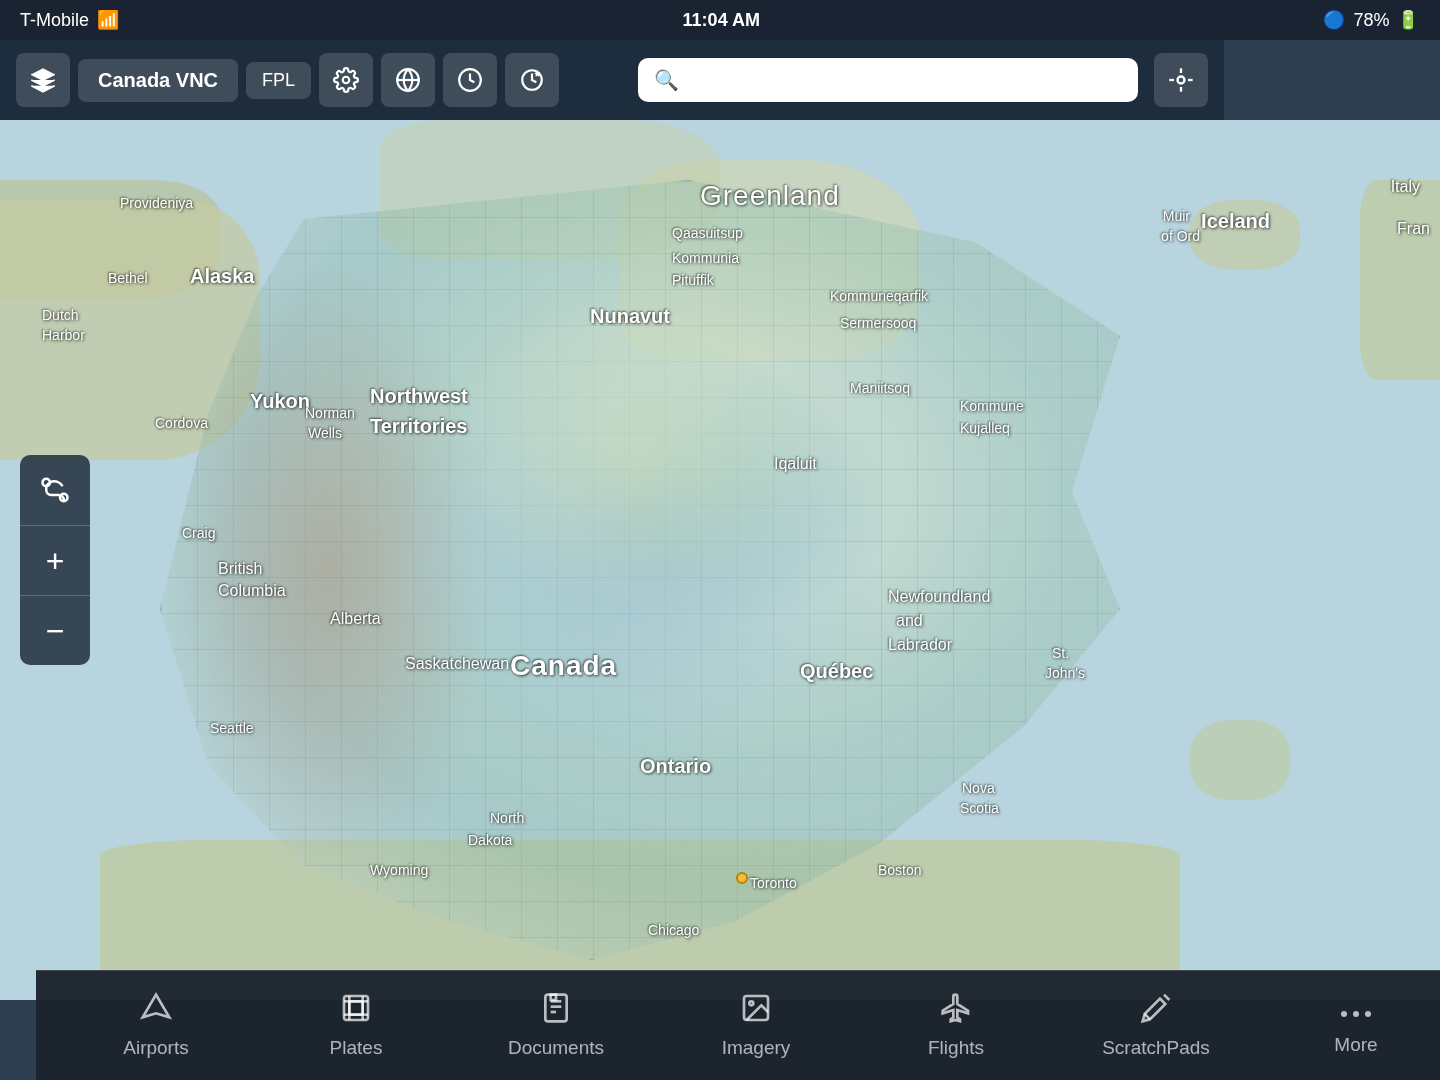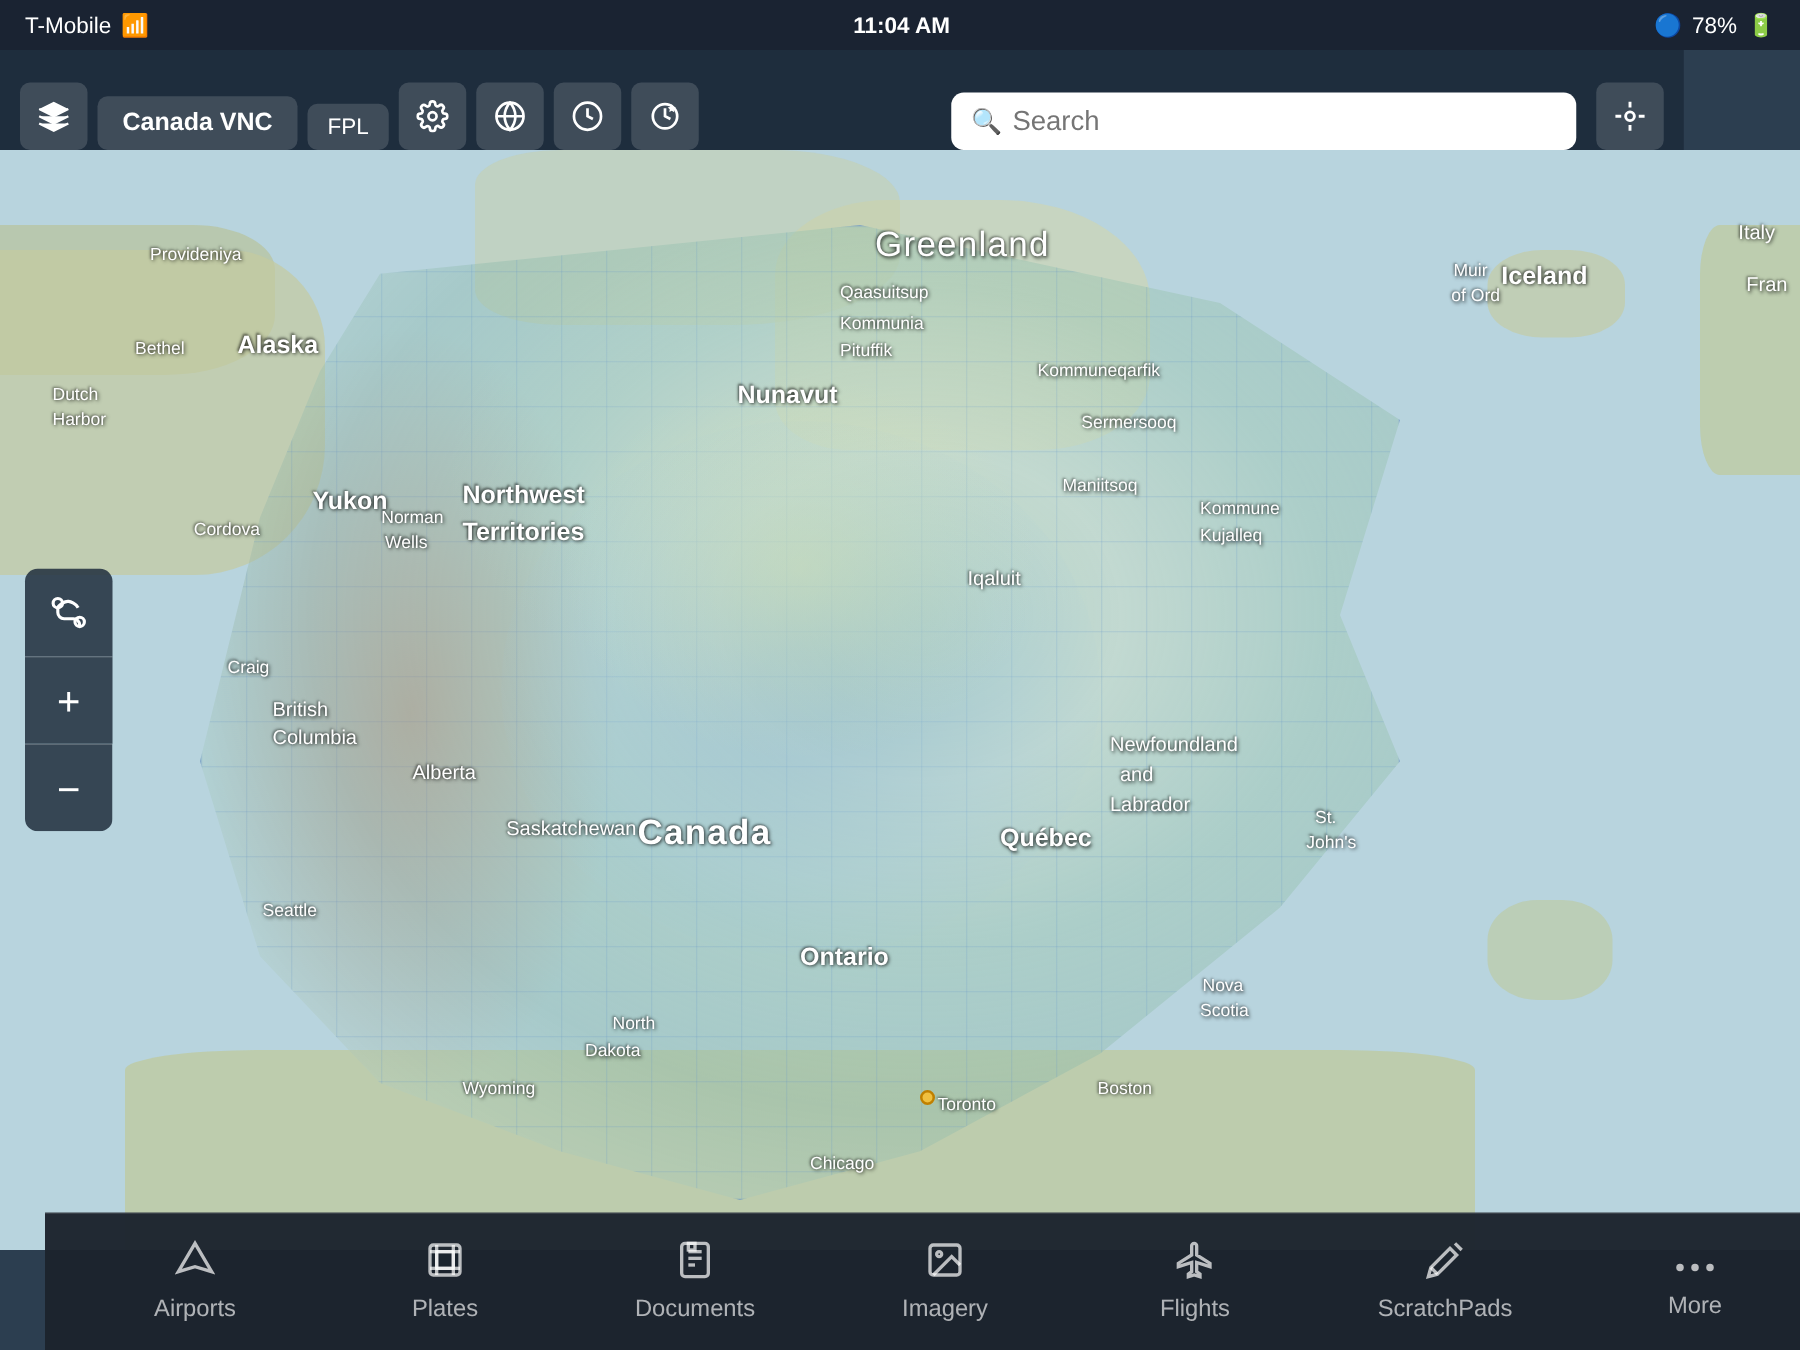--- a/index.html
+++ b/index.html
@@ -11,23 +11,23 @@
       background: #1a2332;
       display: flex; align-items: center; justify-content: space-between;
       padding: 0 20px; z-index: 100; color: white; font-size: 18px; font-weight: 500;
     }
     #status-left { display: flex; align-items: center; gap: 8px; }
     #status-center { font-weight: 600; }
     #status-right { display: flex; align-items: center; gap: 8px; }
 
     
     #toolbar {
-      position: absolute; top: 40px; left: 0; width: 1347px; height: 80px;
+      position: absolute; top: 40px; left: 0; width: 1224px; height: 80px;
       background: #1e2d3d;
-      display: flex; align-items: flex-end; padding: 0 16px; gap: 8px; z-index: 100;
+      display: flex; align-items: center; padding: 0 16px; gap: 8px; z-index: 100;
     }
     .toolbar-btn {
       background: rgba(255,255,255,0.15); border: none; border-radius: 8px;
       color: white; padding: 8px 16px; font-size: 18px; cursor: pointer;
       display: flex; align-items: center; gap: 6px; white-space: nowrap;
     }
     .toolbar-btn.map-title {
       font-size: 20px; font-weight: 600; padding: 10px 20px;
     }
     .toolbar-icon-btn {
@@ -261,21 +261,20 @@
   <button class="toolbar-icon-btn" title="Favorites">
     <svg width="26" height="26" viewBox="0 0 24 24" fill="none" stroke="white" stroke-width="2">
       <circle cx="12" cy="12" r="9"></circle>
         <polyline points="12,6 12,12 16,14"></polyline>
         <path d="M17 3l1 2 2 .5-1.5 1.5.3 2L17 8l-1.8.9.3-2L14 5.5l2-.5z" fill="white" stroke="none"></path>
     </svg>
   </button>
 
   <div id="search-bar">
     <span class="search-icon">🔍</span>
-    <input type="text" style="font-size: 22px; color: rgb(85, 85, 85);" placeholder="Search">
   </div>
 
   <button class="target-btn" title="My Location">
     <svg width="28" height="28" viewBox="0 0 24 24" fill="none" stroke="white" stroke-width="2">
       <circle cx="12" cy="12" r="3"></circle>
         <line x1="12" y1="2" x2="12" y2="6"></line>
         <line x1="12" y1="18" x2="12" y2="22"></line>
         <line x1="2" y1="12" x2="6" y2="12"></line>
         <line x1="18" y1="12" x2="22" y2="12"></line>
     </svg>
@@ -306,21 +305,21 @@
 
   <div class="map-label large" style="top:60px; left:700px;">Greenland</div>
   <div class="map-label medium" style="top:90px; right:170px;">Iceland</div>
   <div class="map-label xsmall" style="top:75px; left:120px;">Provideniya</div>
   <div class="map-label medium" style="top:145px; left:190px;">Alaska</div>
   <div class="map-label medium" style="top:185px; left:590px;">Nunavut</div>
   <div class="map-label xsmall" style="top:105px; left:672px;">Qaasuitsup</div>
   <div class="map-label xsmall" style="top:130px; left:672px;">Kommunia</div>
   <div class="map-label xsmall" style="top:152px; left:672px;">Pituffik</div>
   <div class="map-label xsmall" style="top:168px; left:830px;">Kommuneqarfik</div>
-  <div class="map-label xsmall" style="top:195px; left:865px;margin-top:14px;">Sermersooq</div>
+  <div class="map-label xsmall" style="top:195px; left:840px;">Sermersooq</div>
   <div class="map-label xsmall" style="top:260px; left:850px;">Maniitsoq</div>
   <div class="map-label xsmall" style="top:278px; left:960px;">Kommune</div>
   <div class="map-label xsmall" style="top:300px; left:960px;">Kujalleq</div>
   <div class="map-label small" style="top:335px; left:774px;">Iqaluit</div>
   <div class="map-label medium" style="top:270px; left:250px;">Yukon</div>
   <div class="map-label medium" style="top:265px; left:370px;">Northwest</div>
   <div class="map-label medium" style="top:295px; left:370px;">Territories</div>
   <div class="map-label xsmall" style="top:285px; left:305px;">Norman</div>
   <div class="map-label xsmall" style="top:305px; left:308px;">Wells</div>
   <div class="map-label xsmall" style="top:295px; left:155px;">Cordova</div>

